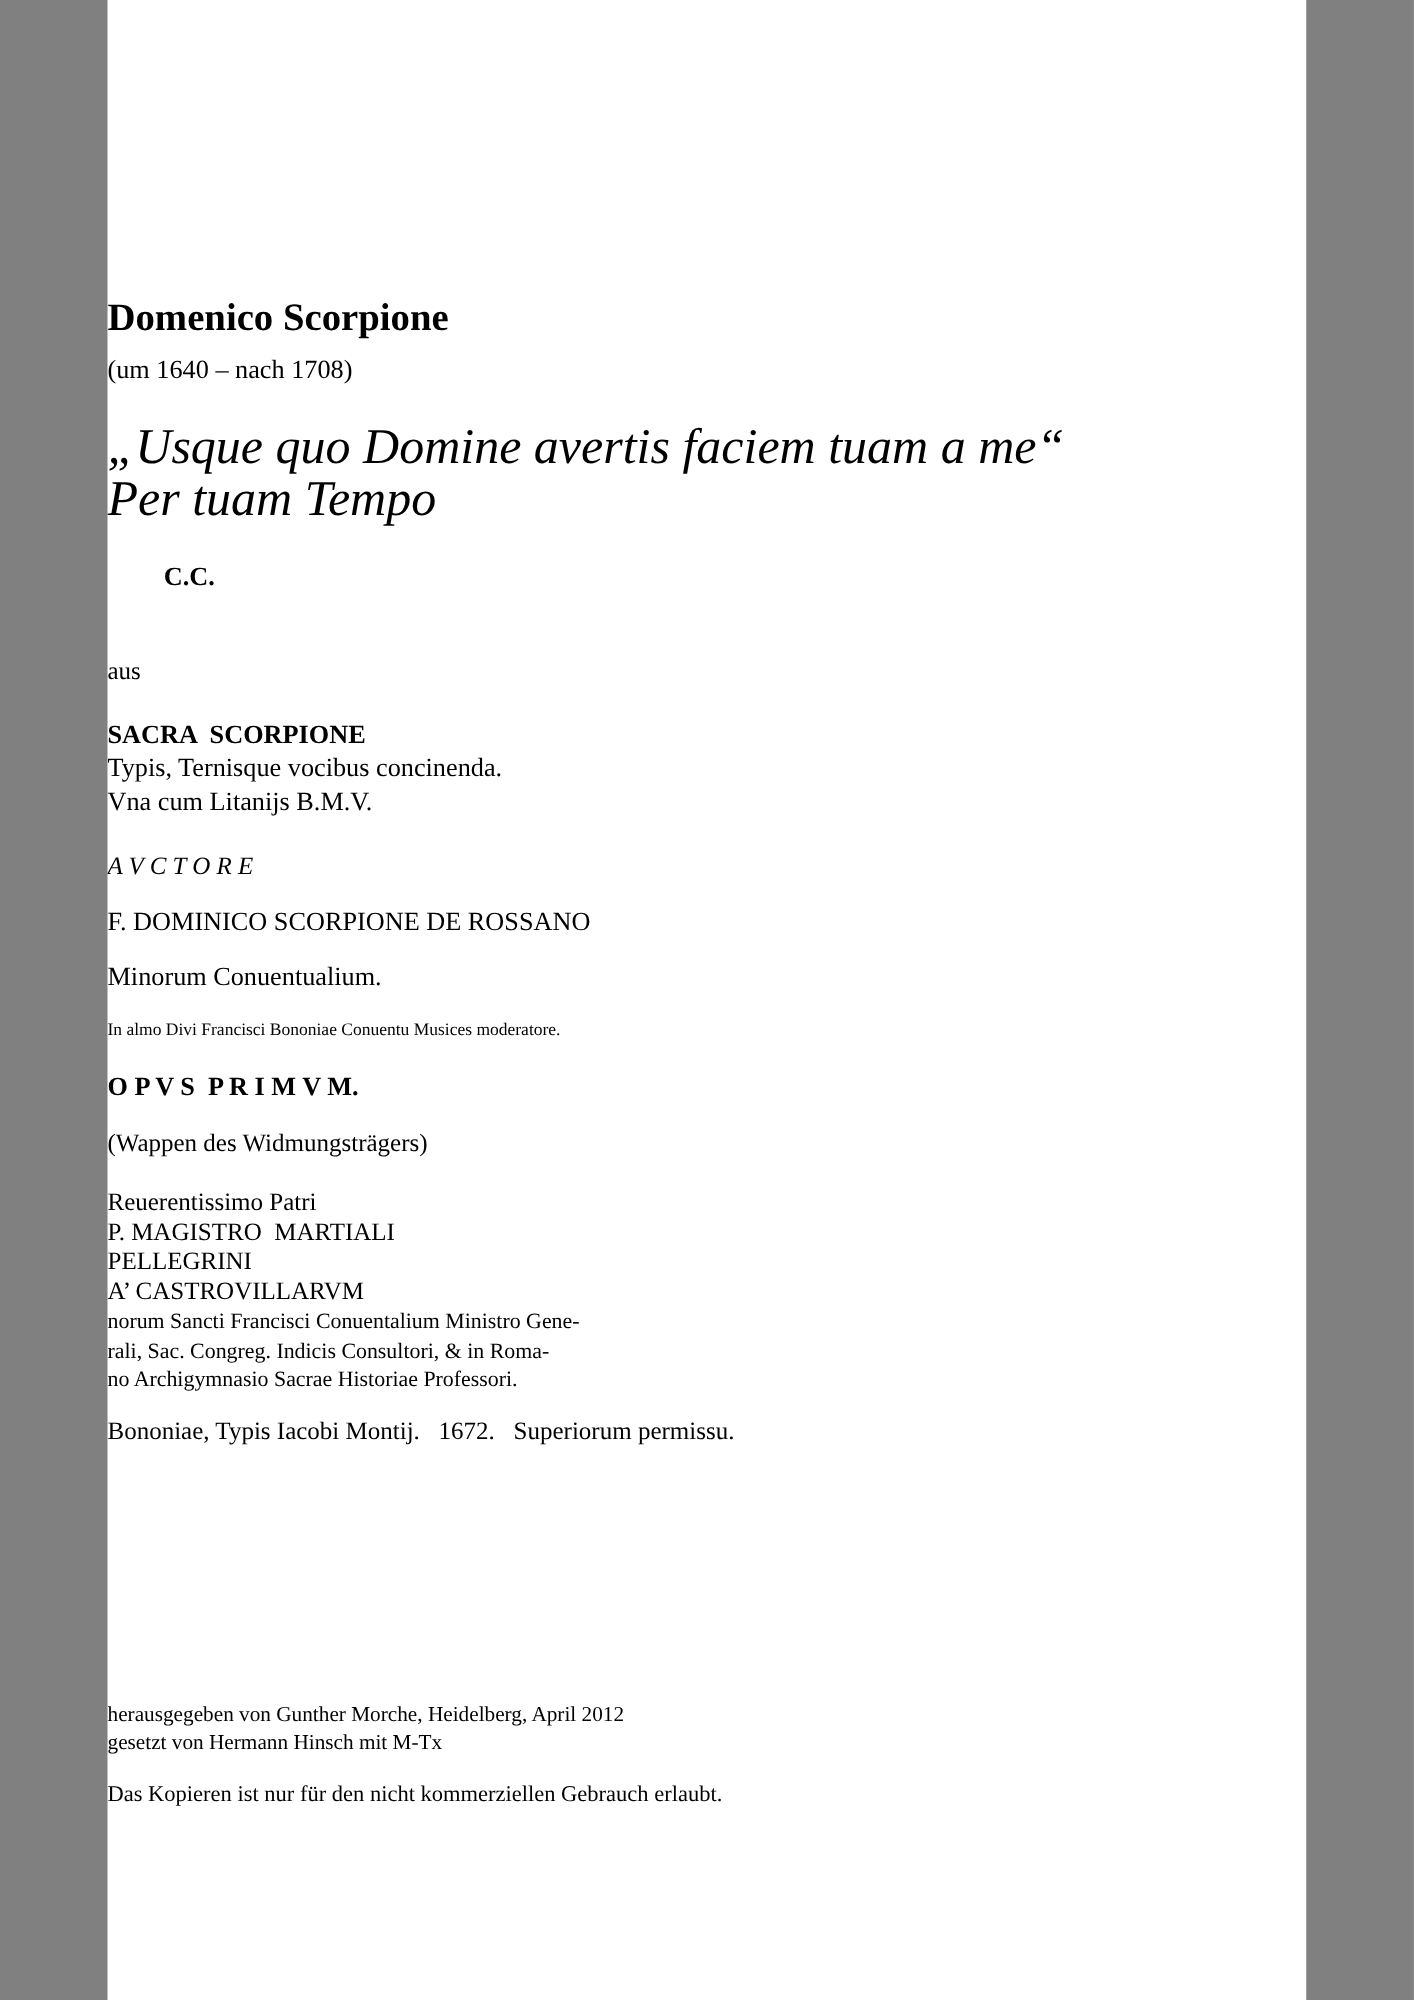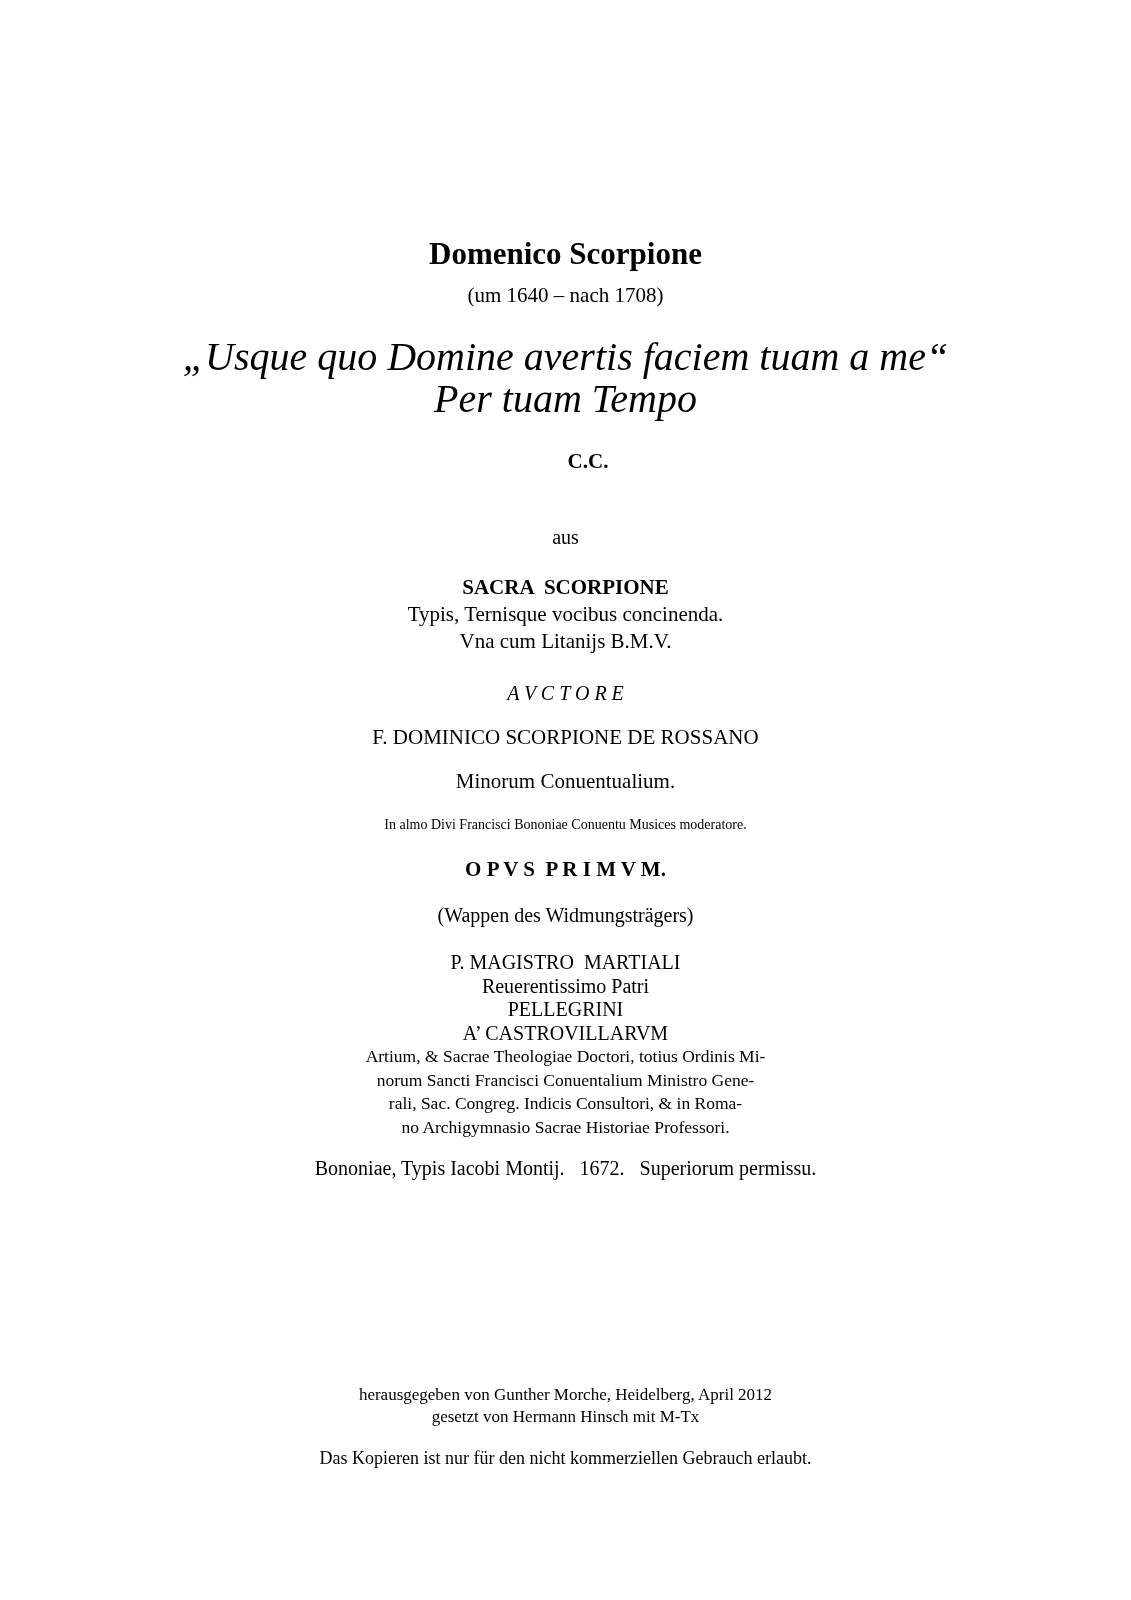--- a/index.html
+++ b/index.html
@@ -2,27 +2,26 @@
 <html><head>
 <meta charset="utf-8">
 <style>
   html, body {
     margin: 0;
     padding: 0;
     background: #808080;
   }
   .page {
     position: relative;
-    width: 1131px;
+    width: 959px;
     height: 1600px;
     margin: 0 auto;
     background: #ffffff;
     color: #000000;
     font-family: "Liberation Serif", "DejaVu Serif", serif;
-    text-align: center;
     overflow: hidden;
   }
   .page div { line-height: 1; }
 
   .composer {
     margin-top: 238px;
     font-size: 31px;
     font-weight: bold;
   }
   .dates {
@@ -102,25 +101,24 @@
     <div class="auctore pre">A V C T O R E</div>
     <div class="author-line">F. DOMINICO SCORPIONE DE ROSSANO</div>
     <div class="author-line">Minorum Conuentualium.</div>
     <div class="position-line">In almo Divi Francisci Bononiae Conuentu Musices moderatore.</div>
     <div class="opus pre">O P V S  P R I M V M.</div>
   </div>
 
   <div class="wappen-note">(Wappen des Widmungsträgers)</div>
 
   <div class="dedication">
+    <div class="ded-caps">Reuerentissimo Patri</div>
     <div class="ded-caps pre">P. MAGISTRO  MARTIALI</div>
-    <div class="ded-caps">Reuerentissimo Patri</div>
     <div class="ded-caps">PELLEGRINI</div>
     <div class="ded-caps">A’ CASTROVILLARVM</div>
-    <div class="ded-small">Artium, &amp; Sacrae Theologiae Doctori, totius Ordinis Mi-</div>
     <div class="ded-small">norum Sancti Francisci Conuentalium Ministro Gene-</div>
     <div class="ded-small">rali, Sac. Congreg. Indicis Consultori, &amp; in Roma-</div>
     <div class="ded-small">no Archigymnasio Sacrae Historiae Professori.</div>
   </div>
 
   <div class="imprint pre">Bononiae, Typis Iacobi Montij.   1672.   Superiorum permissu.</div>
 
   <div class="edition">
     <div>herausgegeben von Gunther Morche, Heidelberg, April 2012</div>
     <div>gesetzt von Hermann Hinsch mit M-Tx</div>

